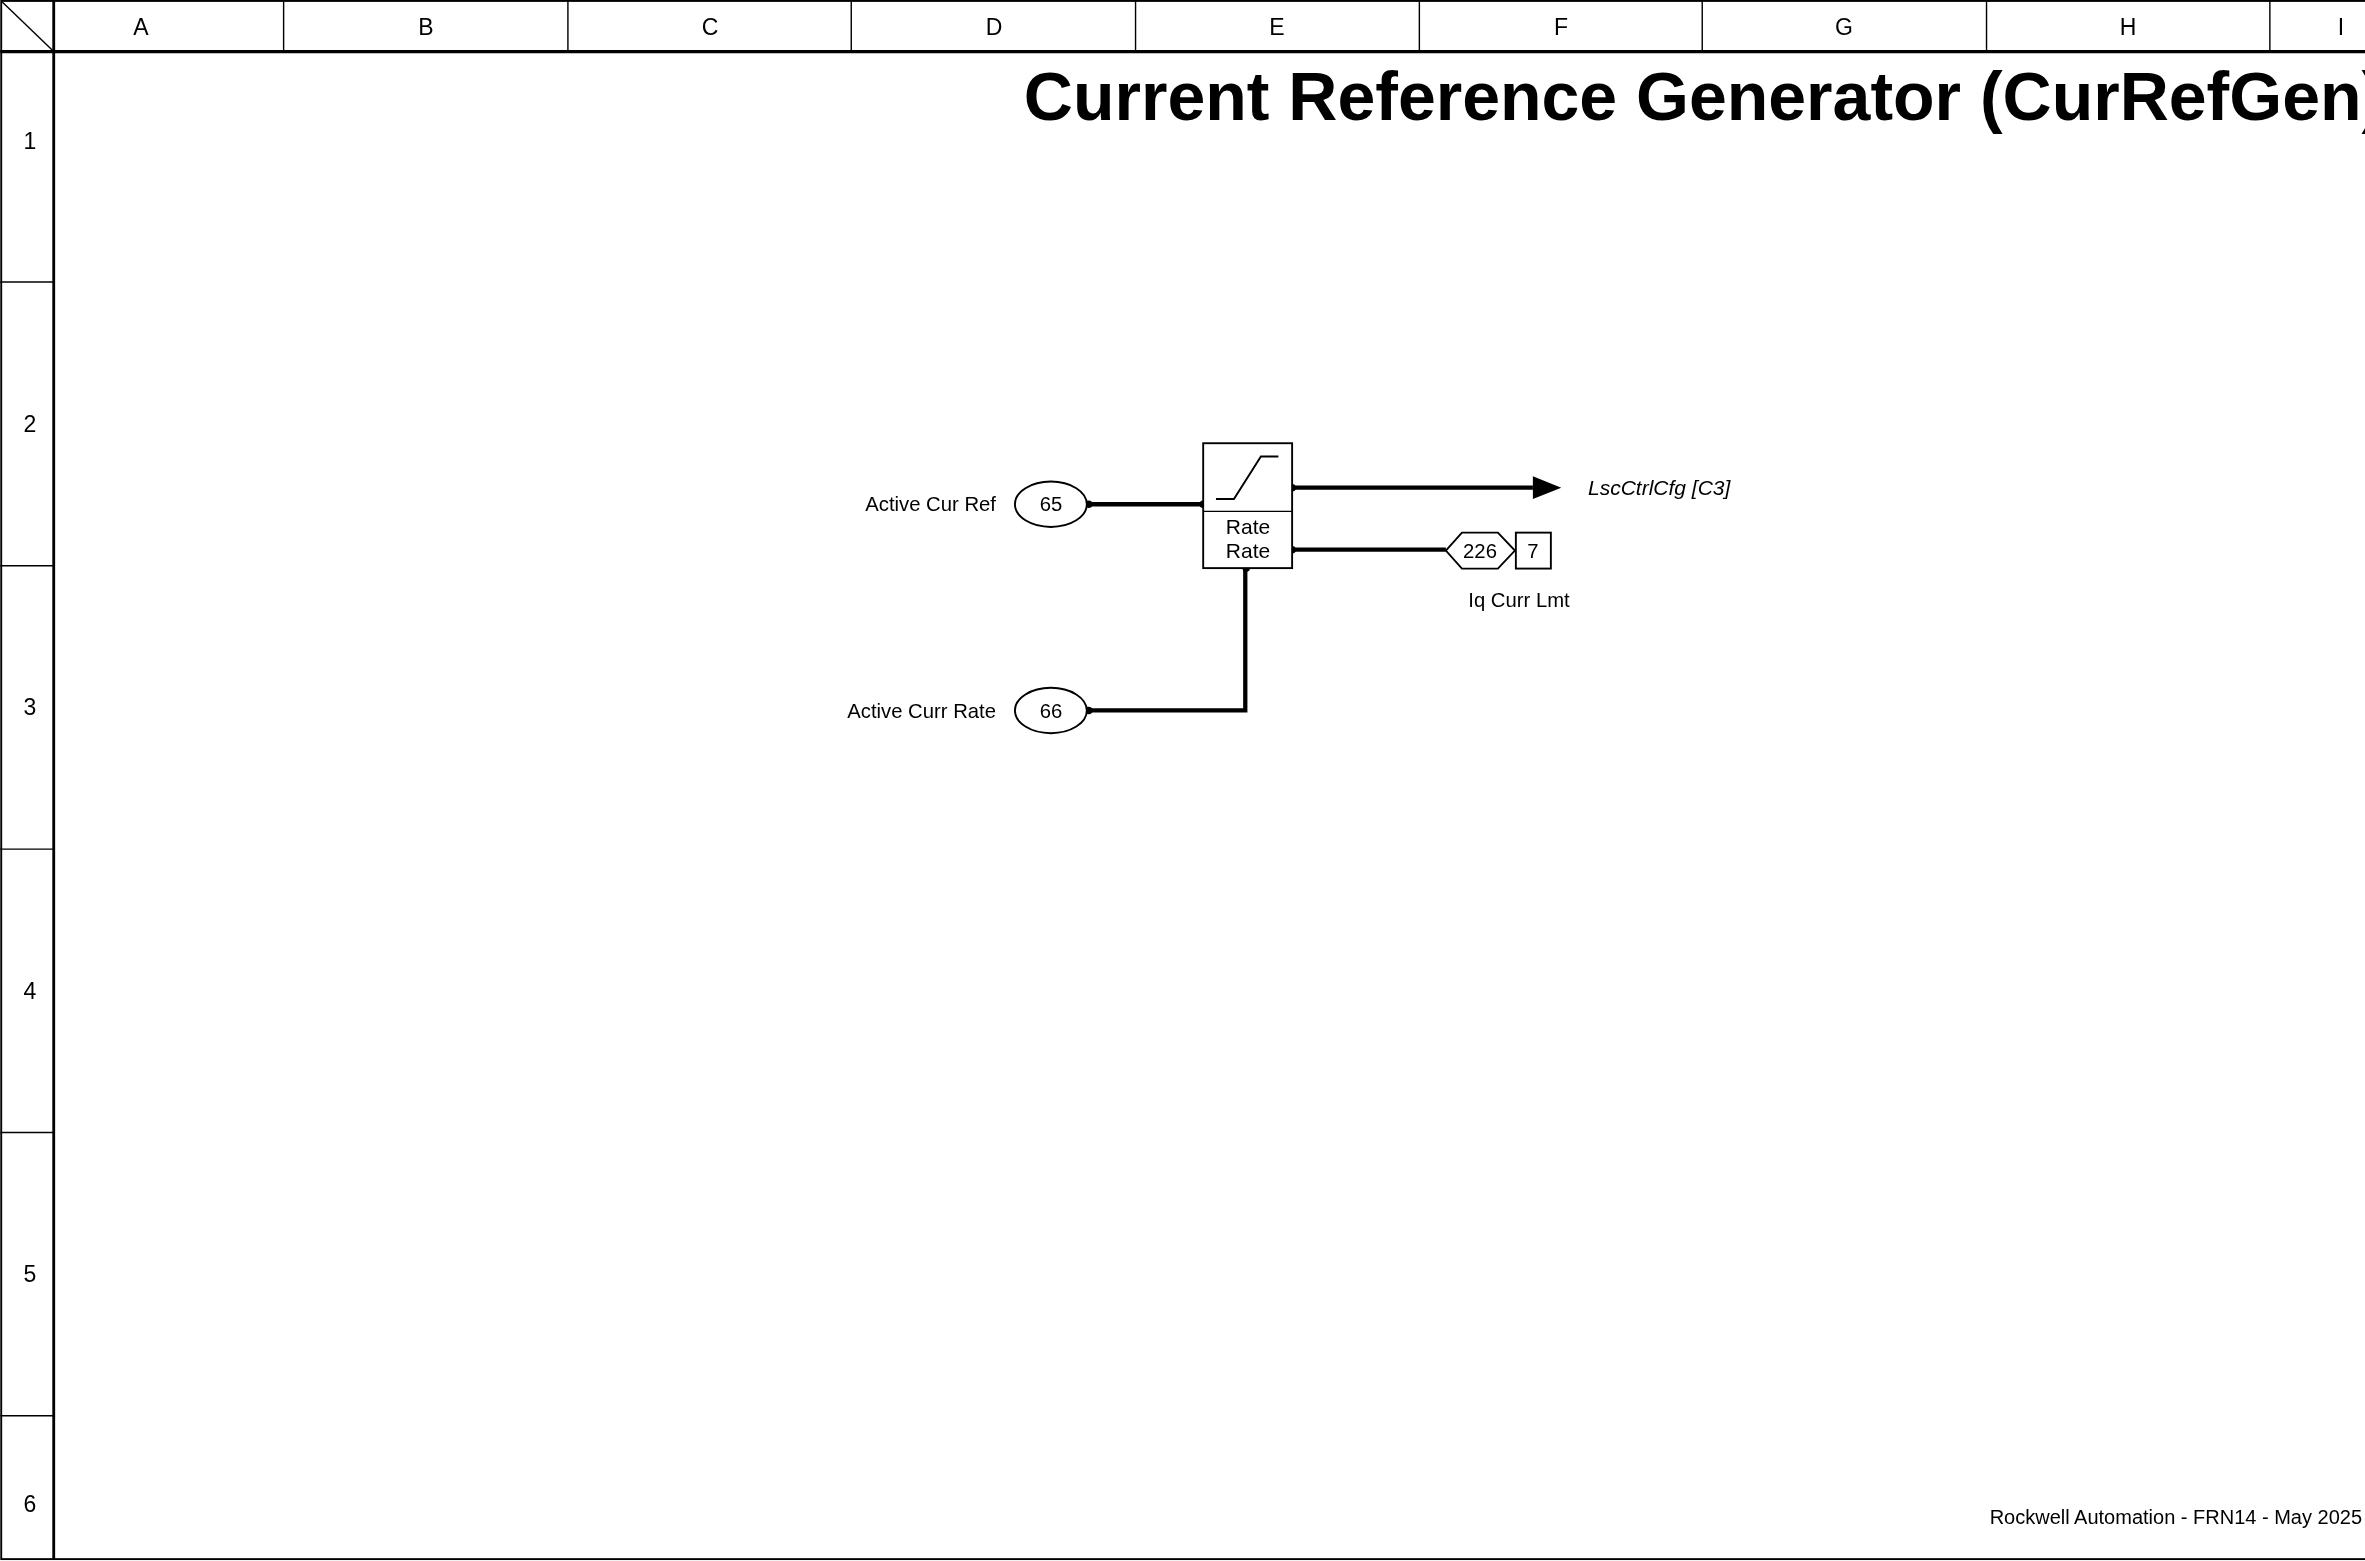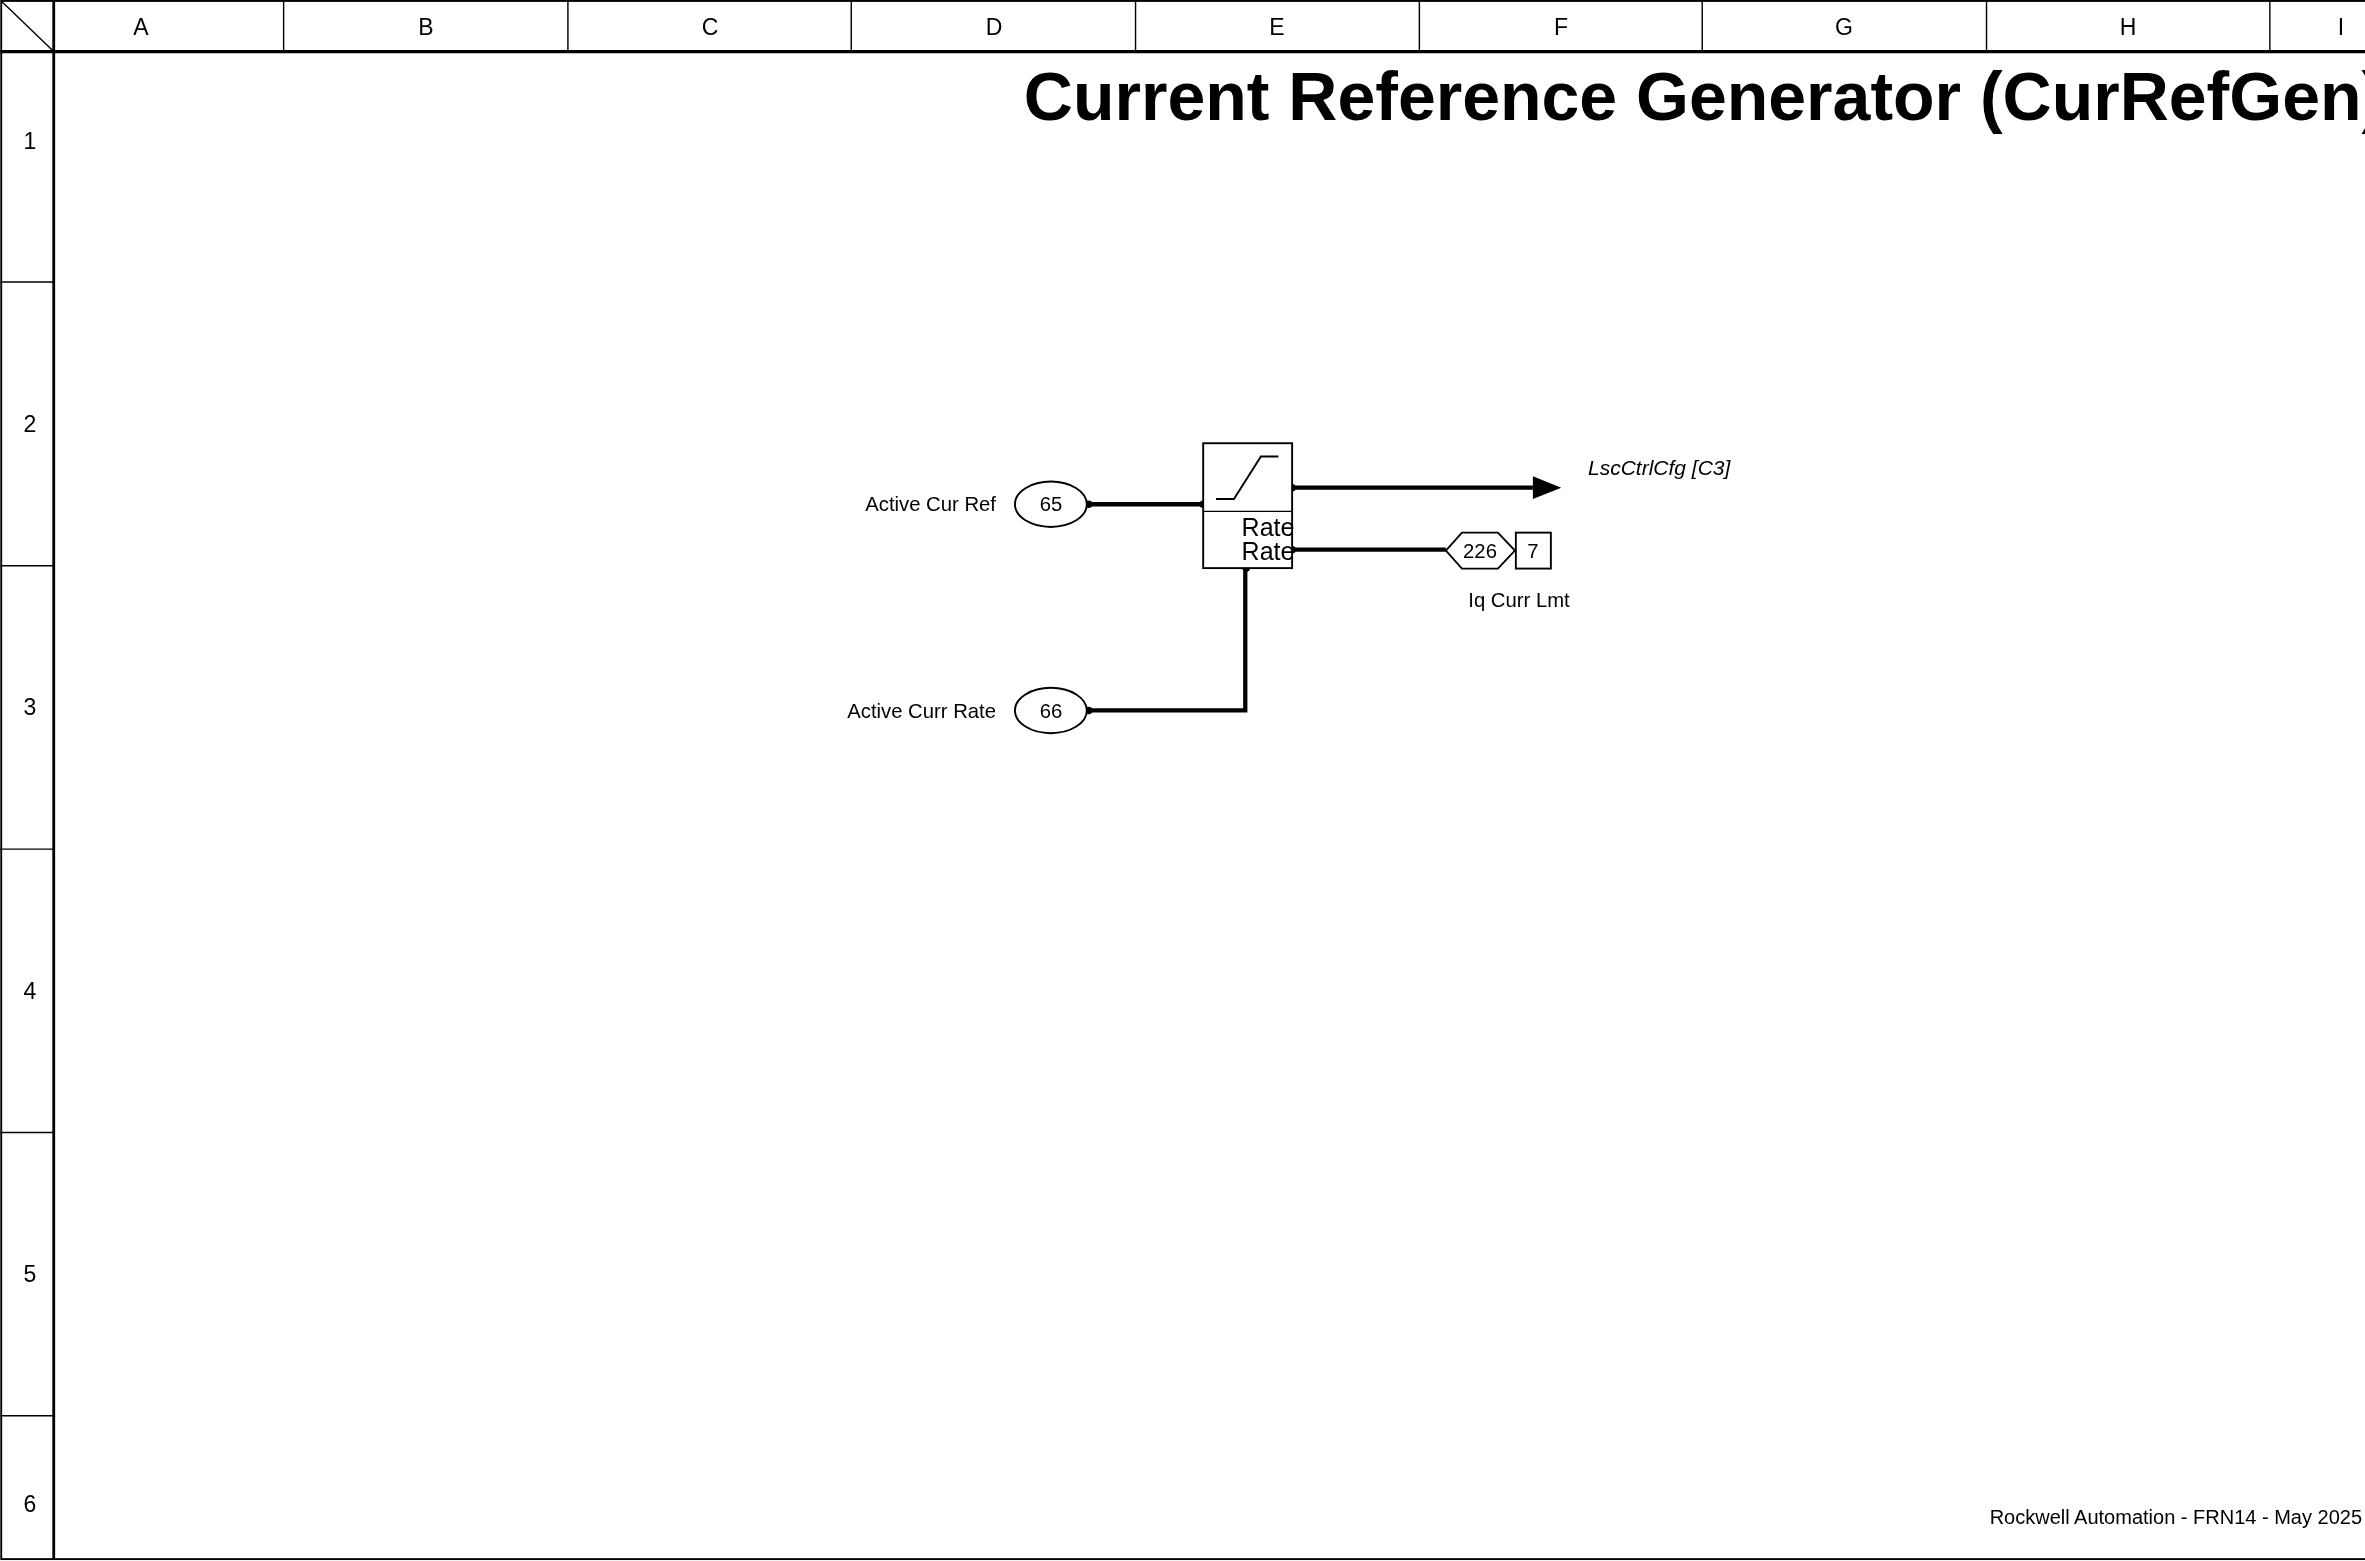--- a/index.html
+++ b/index.html
@@ -12,21 +12,21 @@
   .txt{position:absolute;white-space:nowrap;color:#000;}
   .center{transform:translate(-50%,-50%);text-align:center;}
   .vcenter{transform:translateY(-50%);}
   .rightend{text-align:right;transform:translate(-100%,-50%);}
   .title{
     font-size:68px;font-weight:bold;line-height:1;
     text-align:center;transform:translateX(-50%);
   }
   .gridlabel{font-size:23px;}
   .lbl{font-size:20.3px;}
-  .blocklbl{font-size:25px;line-height:24px;text-align:left;transform:translate(-50%,-50%);margin-left:20px;}
+  .blocklbl{font-size:21px;line-height:24px;text-align:left;transform:translate(-50%,-50%);}
   .italiclbl{font-size:21px;font-style:italic;}
   .footer{font-size:20px;}
 </style>
 </head>
 <body>
 
 <svg class="geom" width="2413" height="1561" viewBox="0 0 5100 3300">
 
   <rect x="2" y="2" width="5094" height="3294" fill="none" stroke="#000" stroke-width="4"></rect>
 
@@ -104,20 +104,20 @@
 <div class="txt lbl center" style="left:1051px;top:504px;">65</div>
 
 <div class="txt lbl rightend" style="left:996px;top:711px;text-align:right;">Active Curr Rate</div>
 <div class="txt lbl center" style="left:1051px;top:711px;">66</div>
 
 <div class="txt blocklbl" style="left:1248px;top:539px;">
   <div>Rate</div>
   <div>Rate</div>
 </div>
 
-<div class="txt italiclbl vcenter" style="left:1588px;top:468px;">LscCtrlCfg [C3]</div>
+<div class="txt italiclbl vcenter" style="left:1588px;top:488px;">LscCtrlCfg [C3]</div>
 
 <div class="txt lbl center" style="left:1480px;top:551px;">226</div>
 <div class="txt lbl center" style="left:1533px;top:551px;">7</div>
 <div class="txt lbl center" style="left:1519px;top:600px;">Iq Curr Lmt</div>
 
 <div class="txt footer rightend" style="left:2362px;top:1517px;">Rockwell Automation - FRN14 - May 2025</div>
 
 
 </body></html>

